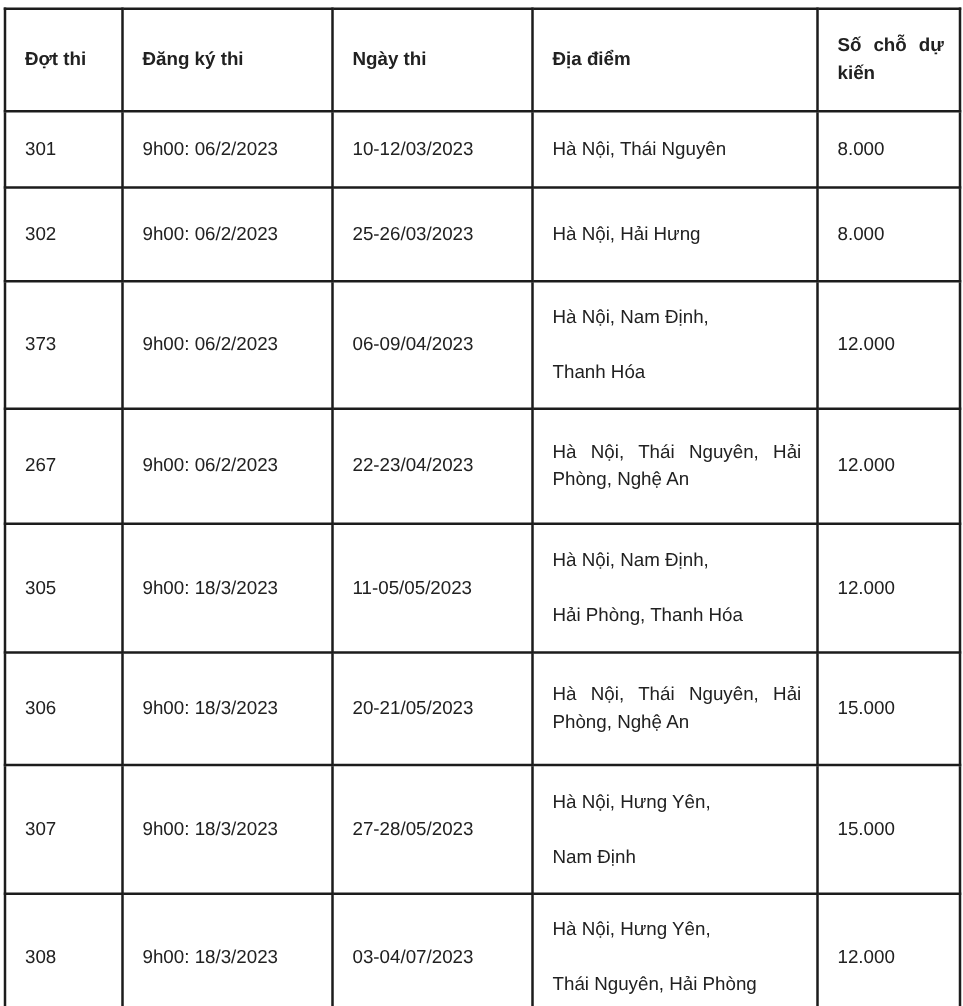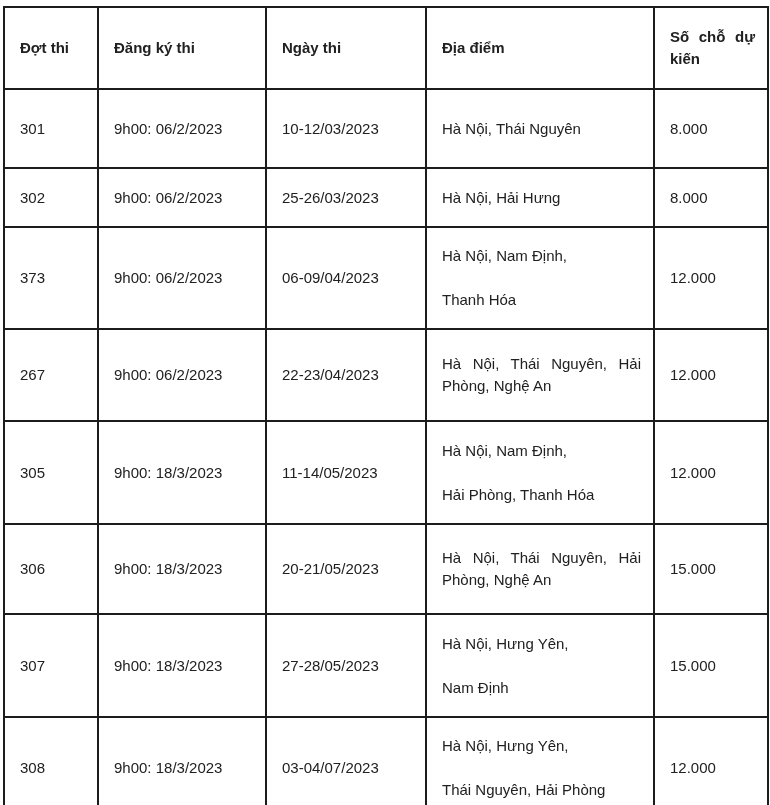--- a/index.html
+++ b/index.html
@@ -41,22 +41,22 @@
   col.c4 { width: 228px; }
   col.c5 { width: 114px; }
   
   td.col4 { text-align: justify; padding-left: 12px; }
   td.col5, th.col5 { padding-left: 12px; }
   td.col3, th.col3 { padding-left: 13px; }
   .loc-para { text-align: justify; }
   .loc-para + .loc-para { margin-top: 22px; }
   
   thead tr { height: 82px; }
-  tbody tr:nth-child(1) { height: 79px; }
-  tbody tr:nth-child(2) { height: 59px; }
+  tbody tr:nth-child(1) { height: 61px; }
+  tbody tr:nth-child(2) { height: 75px; }
   tbody tr:nth-child(3) { height: 102px; }
   tbody tr:nth-child(4) { height: 92px; }
   tbody tr:nth-child(5) { height: 103px; }
   tbody tr:nth-child(6) { height: 90px; }
   tbody tr:nth-child(7) { height: 103px; }
   tbody tr:nth-child(8) { height: 102px; }
   
   tbody tr:last-child td { border-bottom-width: 4px; }
 </style>
 </head>
@@ -113,21 +113,21 @@
         <td class="col2">9h00: 06/2/2023</td>
         <td class="col3">22-23/04/2023</td>
         <td class="col4">
           <div class="loc-para">Hà Nội, Thái Nguyên, Hải Phòng, Nghệ An</div>
         </td>
         <td class="col5">12.000</td>
       </tr>
       <tr>
         <td class="col1">305</td>
         <td class="col2">9h00: 18/3/2023</td>
-        <td class="col3">11-14/05/2023</td>
+        <td class="col3">11-05/05/2023</td>
         <td class="col4">
           <div class="loc-para">Hà Nội, Nam Định,</div>
           <div class="loc-para">Hải Phòng, Thanh Hóa</div>
         </td>
         <td class="col5">12.000</td>
       </tr>
       <tr>
         <td class="col1">306</td>
         <td class="col2">9h00: 18/3/2023</td>
         <td class="col3">20-21/05/2023</td>

